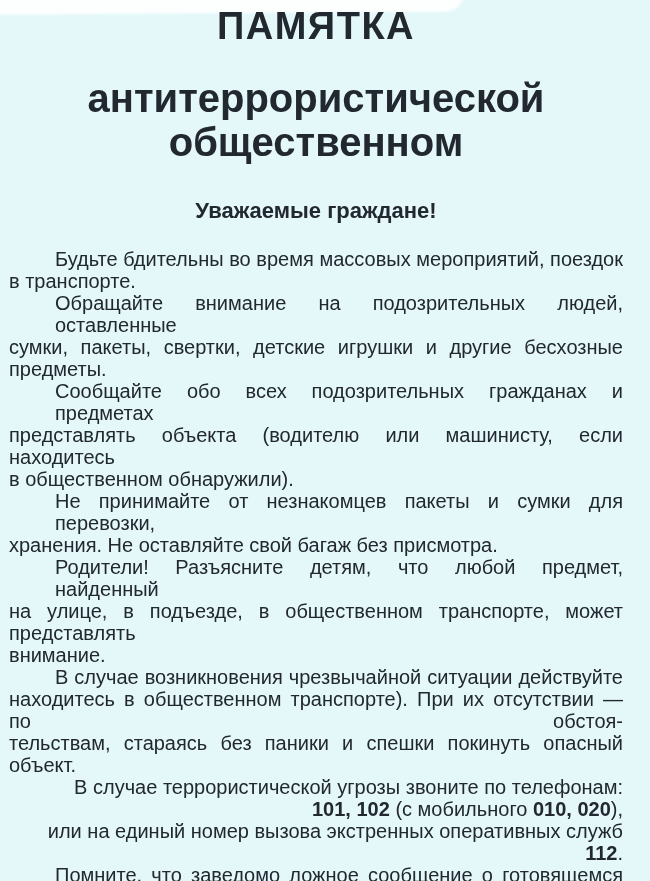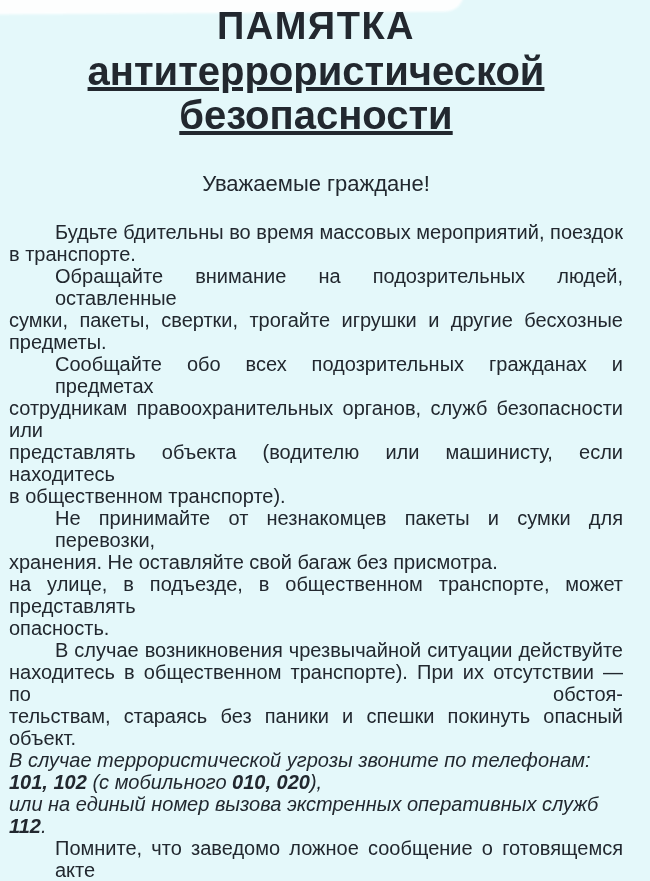--- a/index.html
+++ b/index.html
@@ -35,79 +35,79 @@
     line-height: 40px;
     letter-spacing: 1.5px;
     margin-top: 2px;
   }
   .subtitle {
     text-align: center;
     font-weight: bold;
     font-size: 40px;
     line-height: 44px;
   }
-  .subtitle-wrap { margin-top: 3px; text-decoration: underline; }
+  .subtitle-wrap { margin-top: 30px; }
   .greeting {
     text-align: center;
-    font-weight: normal;
+    font-weight: bold;
     font-size: 22px;
     line-height: 26px;
     margin-top: 34px;
   }
   .content {
     margin-top: 24px;
     font-size: 20px;
     line-height: 22px;
   }
   .para { margin-top: 0; }
   .para:first-child { margin-top: 0; }
   .line {
     text-align: justify;
     text-align-last: justify;
     text-justify: inter-word;
   }
   .line.first { padding-left: 46px; }
   .line.last { text-align-last: auto; }
-  .center-line { text-align: left; font-style: italic; }
+  .center-line { text-align: right; }
   .b { font-weight: bold; }
 </style>
 </head>
 <body style="background: rgb(228, 248, 250); color: rgb(34, 40, 47);">
 
 <div class="scan-artifact"></div>
 
 <div class="doc">
   <div class="title">ПАМЯТКА</div>
   <div class="subtitle-wrap">
     <div class="subtitle">антитеррористической</div>
-    <div class="subtitle">безопасности</div>
+    <div class="subtitle">общественном</div>
   </div>
   <div class="greeting">Уважаемые граждане!</div>
   <div class="content">
       <div class="para">
         <div class="line first">Будьте бдительны во время массовых мероприятий, поездок</div>
         <div class="line last">в транспорте.</div>
       </div>
       <div class="para">
         <div class="line first">Обращайте внимание на подозрительных людей, оставленные</div>
-        <div class="line">сумки, пакеты, свертки, трогайте игрушки и другие бесхозные предметы.</div>
+        <div class="line">сумки, пакеты, свертки, детские игрушки и другие бесхозные предметы.</div>
       </div>
       <div class="para">
         <div class="line first">Сообщайте обо всех подозрительных гражданах и предметах</div>
-        <div class="line">сотрудникам правоохранительных органов, служб безопасности или</div>
         <div class="line">представлять объекта (водителю или машинисту, если находитесь</div>
-        <div class="line last">в общественном транспорте).</div>
+        <div class="line last">в общественном обнаружили).</div>
       </div>
       <div class="para">
         <div class="line first">Не принимайте от незнакомцев пакеты и сумки для перевозки,</div>
         <div class="line last">хранения. Не оставляйте свой багаж без присмотра.</div>
       </div>
       <div class="para">
+        <div class="line first">Родители! Разъясните детям, что любой предмет, найденный</div>
         <div class="line">на улице, в подъезде, в общественном транспорте, может представлять</div>
-        <div class="line last">опасность.</div>
+        <div class="line last">внимание.</div>
       </div>
       <div class="para">
         <div class="line first">В случае возникновения чрезвычайной ситуации действуйте</div>
         <div class="line">находитесь в общественном транспорте). При их отсутствии — по обстоя-</div>
         <div class="line last">тельствам, стараясь без паники и спешки покинуть опасный объект.</div>
       </div>
       <div class="para">
         <div class="center-line"><span>В случае террористической угрозы звоните по телефонам:</span></div>
         <div class="center-line"><span class="b">101, 102</span><span> (с мобильного </span><span class="b">010, 020</span><span>),</span></div>
         <div class="center-line"><span>или на единый номер вызова экстренных оперативных служб </span><span class="b">112</span><span>.</span></div>

